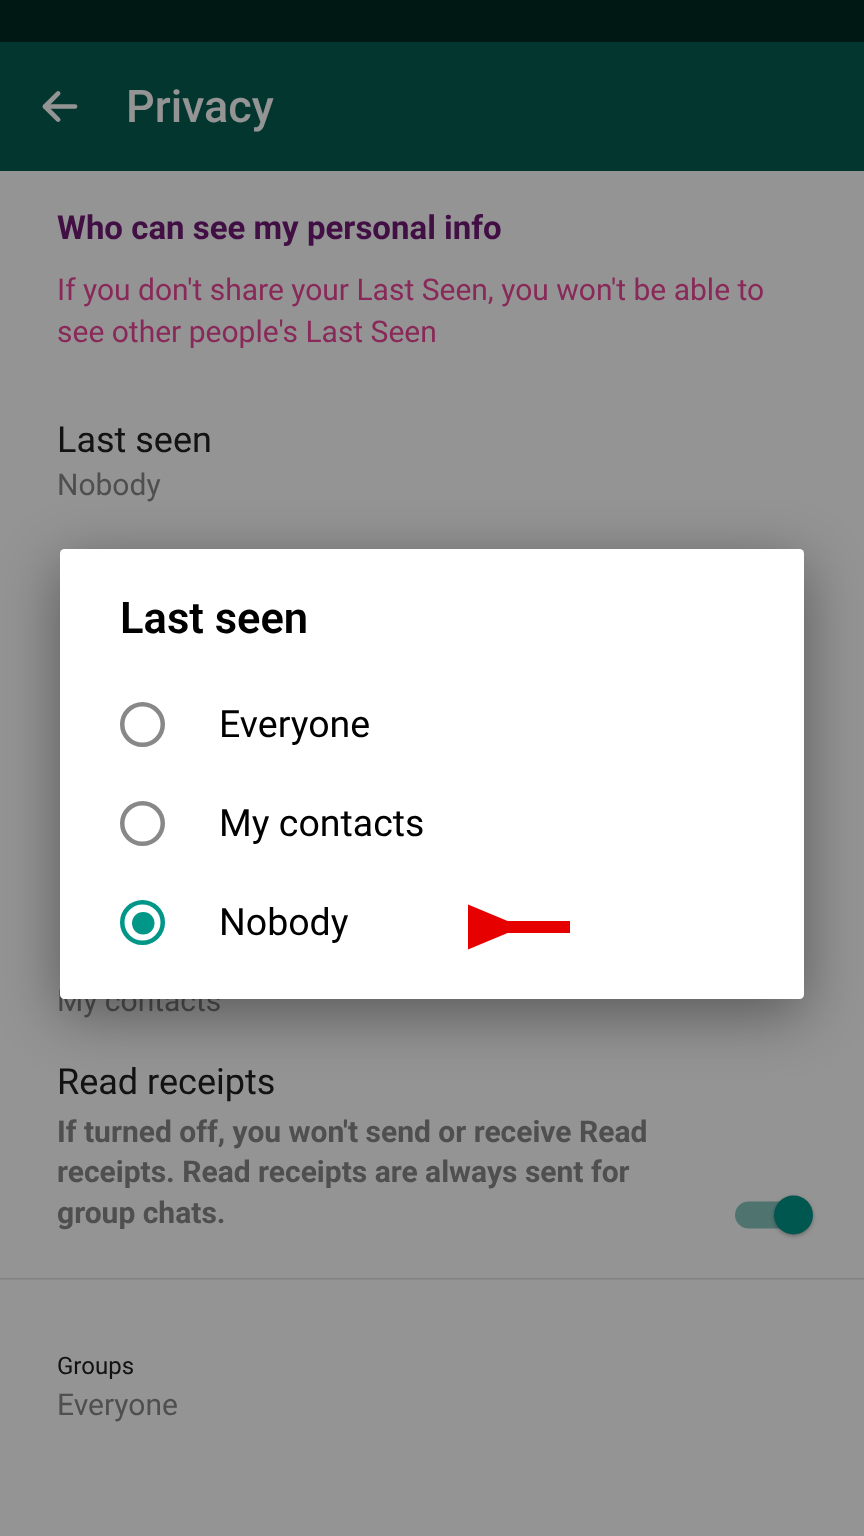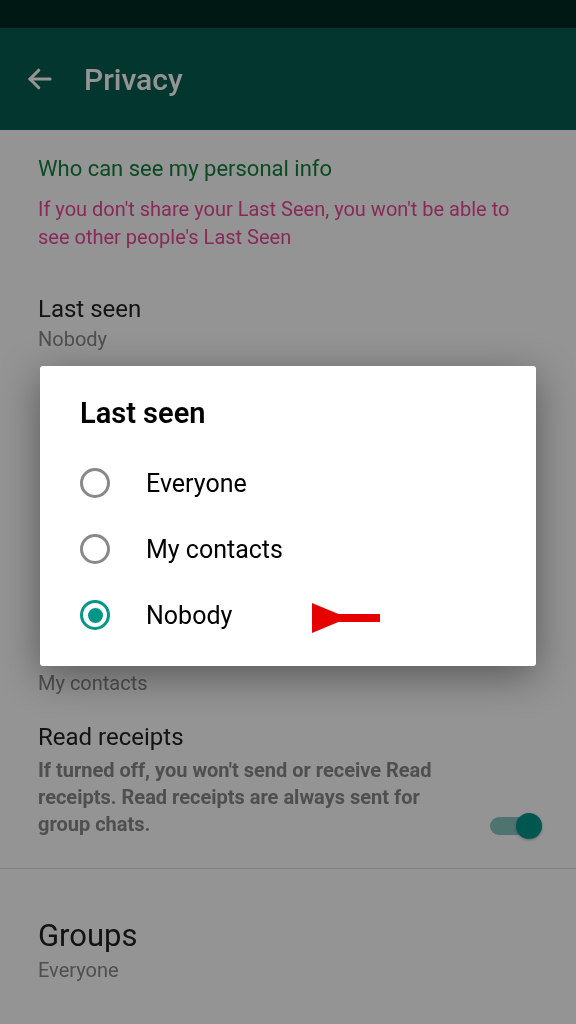--- a/index.html
+++ b/index.html
@@ -13,21 +13,21 @@
       height: 1024px;
       background: #fff;
       position: relative;
       overflow: hidden;
     }
     .status-bar {
       height: 28px;
       background: #002a23;
     }
     .header {
-      height: 102px;
+      height: 86px;
       background: #075e54;
       display: flex;
       align-items: center;
       padding: 12px 20px;
     }
     .back-arrow {
       color: #fff;
       width: 40px;
       height: 40px;
       display: flex;
@@ -37,23 +37,23 @@
     .header-title {
       color: #fff;
       font-size: 30px;
       font-weight: 500;
       margin-left: 24px;
     }
     .content {
       padding: 26px 38px 0;
     }
     .section-header {
-      color: #15803d;
+      color: #701a75;
       font-size: 22px;
-      font-weight: 400;
+      font-weight: 700;
       margin-bottom: 14px;
     }
     .section-description {
       color: #ec4899;
       font-size: 20px;
       line-height: 1.4;
       margin-bottom: 44px;
     }
     .setting-item {
       margin-bottom: 40px;
@@ -119,21 +119,21 @@
     .divider {
       height: 1px;
       background: #ddd;
       margin: 30px -38px;
     }
     .groups-section {
       padding-top: 18px;
     }
     .groups-title {
       color: #222;
-      font-size: 31px;
+      font-size: 16px;
       font-weight: 400;
       margin-bottom: 4px;
     }
     .groups-value {
       color: #888;
       font-size: 20px;
     }
     .overlay {
       position: absolute;
       top: 0;

